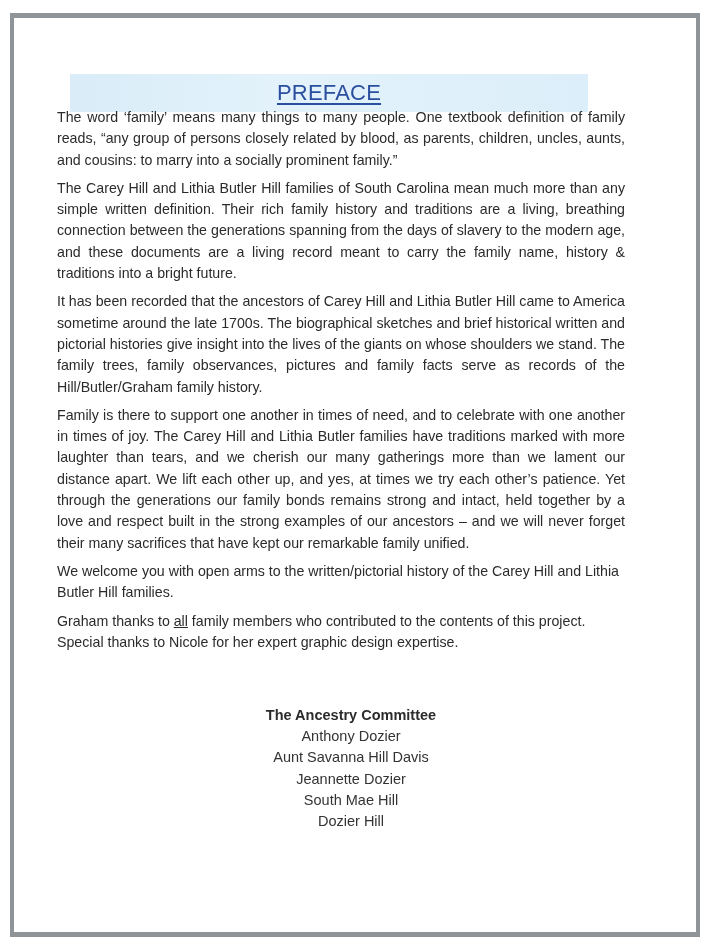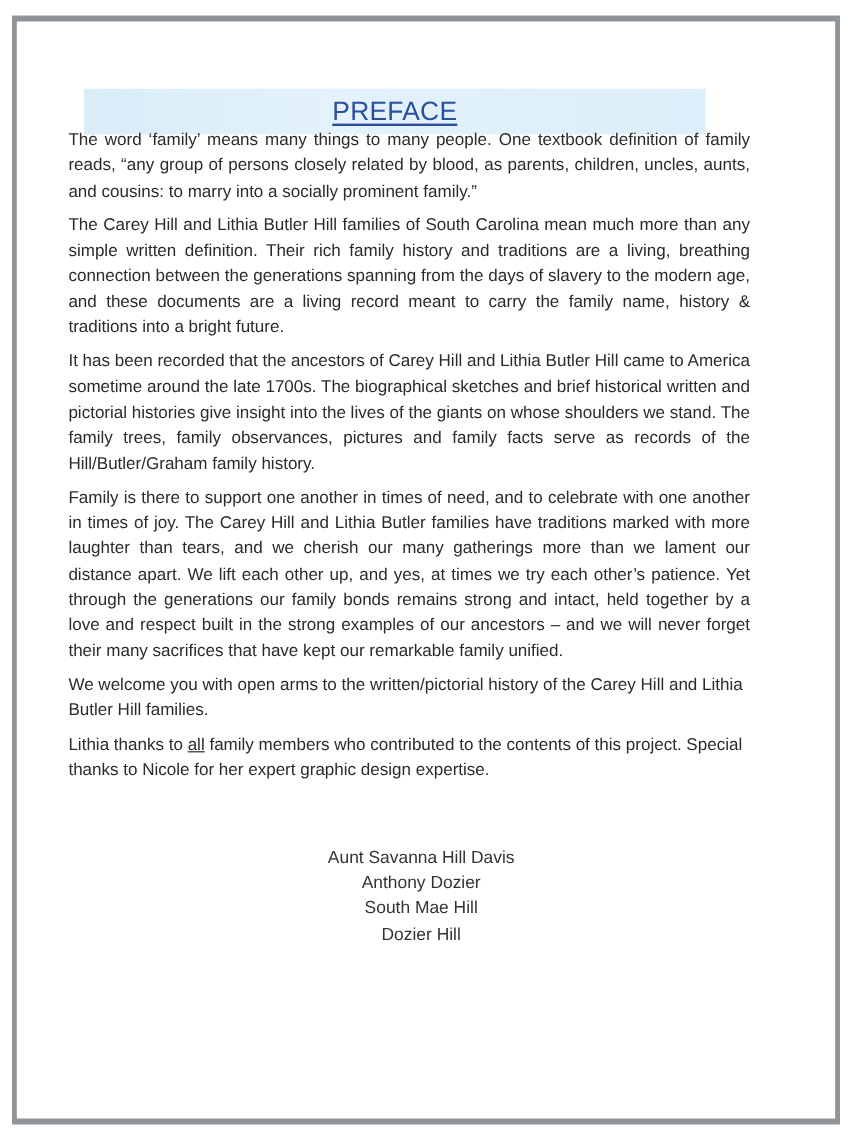--- a/index.html
+++ b/index.html
@@ -40,21 +40,23 @@
     <h1>PREFACE</h1>
   </div>
 </div>
 
 <div class="content">
   <p>The word ‘family’ means many things to many people. One textbook definition of family reads, “any group of persons closely related by blood, as parents, children, uncles, aunts, and cousins: to marry into a socially prominent family.”</p>
   <p>The Carey Hill and Lithia Butler Hill families of South Carolina mean much more than any simple written definition.  Their rich family history and traditions are a living, breathing connection between the generations spanning from the days of slavery to the modern age, and these documents are a living record meant to carry the family name, history &amp; traditions into a bright future.</p>
   <p>It has been recorded that the ancestors of Carey Hill and Lithia Butler Hill came to America sometime around the late 1700s.  The biographical sketches and brief historical written and pictorial histories give insight into the lives of the giants on whose shoulders we stand.  The family trees, family observances, pictures and family facts serve as records of the Hill/Butler/Graham family history.</p>
   <p>Family is there to support one another in times of need, and to celebrate with one another in times of joy. The Carey Hill and Lithia Butler families have traditions marked with more laughter than tears, and we cherish our many gatherings more than we lament our distance apart. We lift each other up, and yes, at times we try each other’s patience. Yet through the generations our family bonds remains strong and intact, held together by a love and respect built in the strong examples of our ancestors – and we will never forget their many sacrifices that have kept our remarkable family unified.</p>
   <p class="nojust">We welcome you with open arms to the written/pictorial  history of the Carey Hill and Lithia Butler Hill families.</p>
-  <p class="nojust"><span>Lithia thanks to </span><span class="u">all</span><span> family members who contributed to the contents of this project.  Special thanks to Nicole for her expert graphic design expertise.</span></p>
+  <p class="nojust"><span>Graham thanks to </span><span class="u">all</span><span> family members who contributed to the contents of this project.  Special thanks to Nicole for her expert graphic design expertise.</span></p>
 </div>
 
 <div class="committee">
+  <div class="head">The Ancestry Committee</div>
+  <div>Anthony Dozier</div>
   <div>Aunt Savanna Hill Davis</div>
-  <div>Anthony Dozier</div>
+  <div>Jeannette Dozier</div>
   <div>South Mae Hill</div>
   <div>Dozier Hill</div>
 </div>
 
 </body></html>

